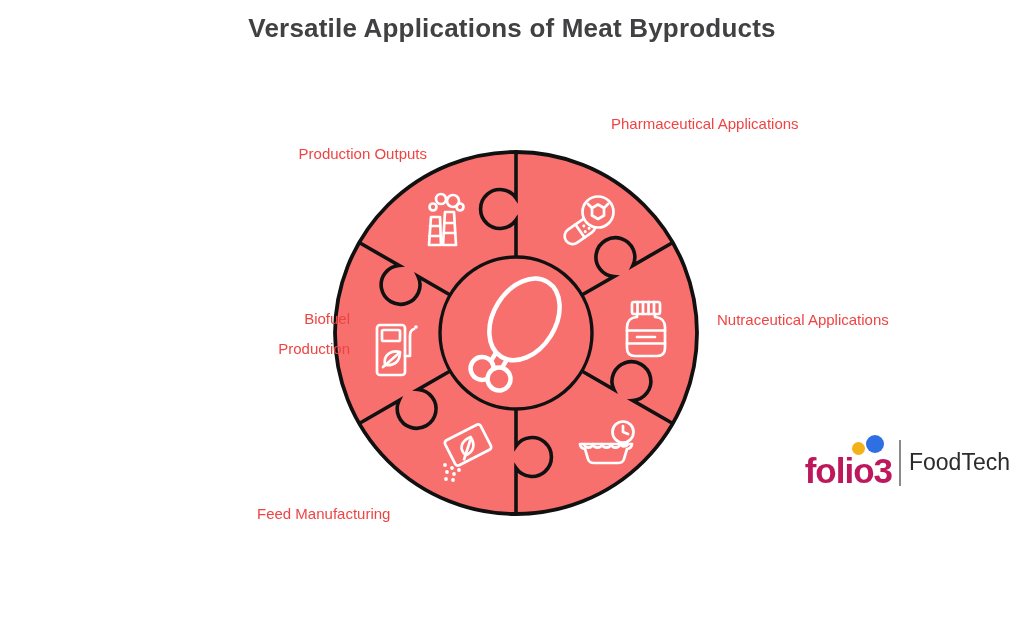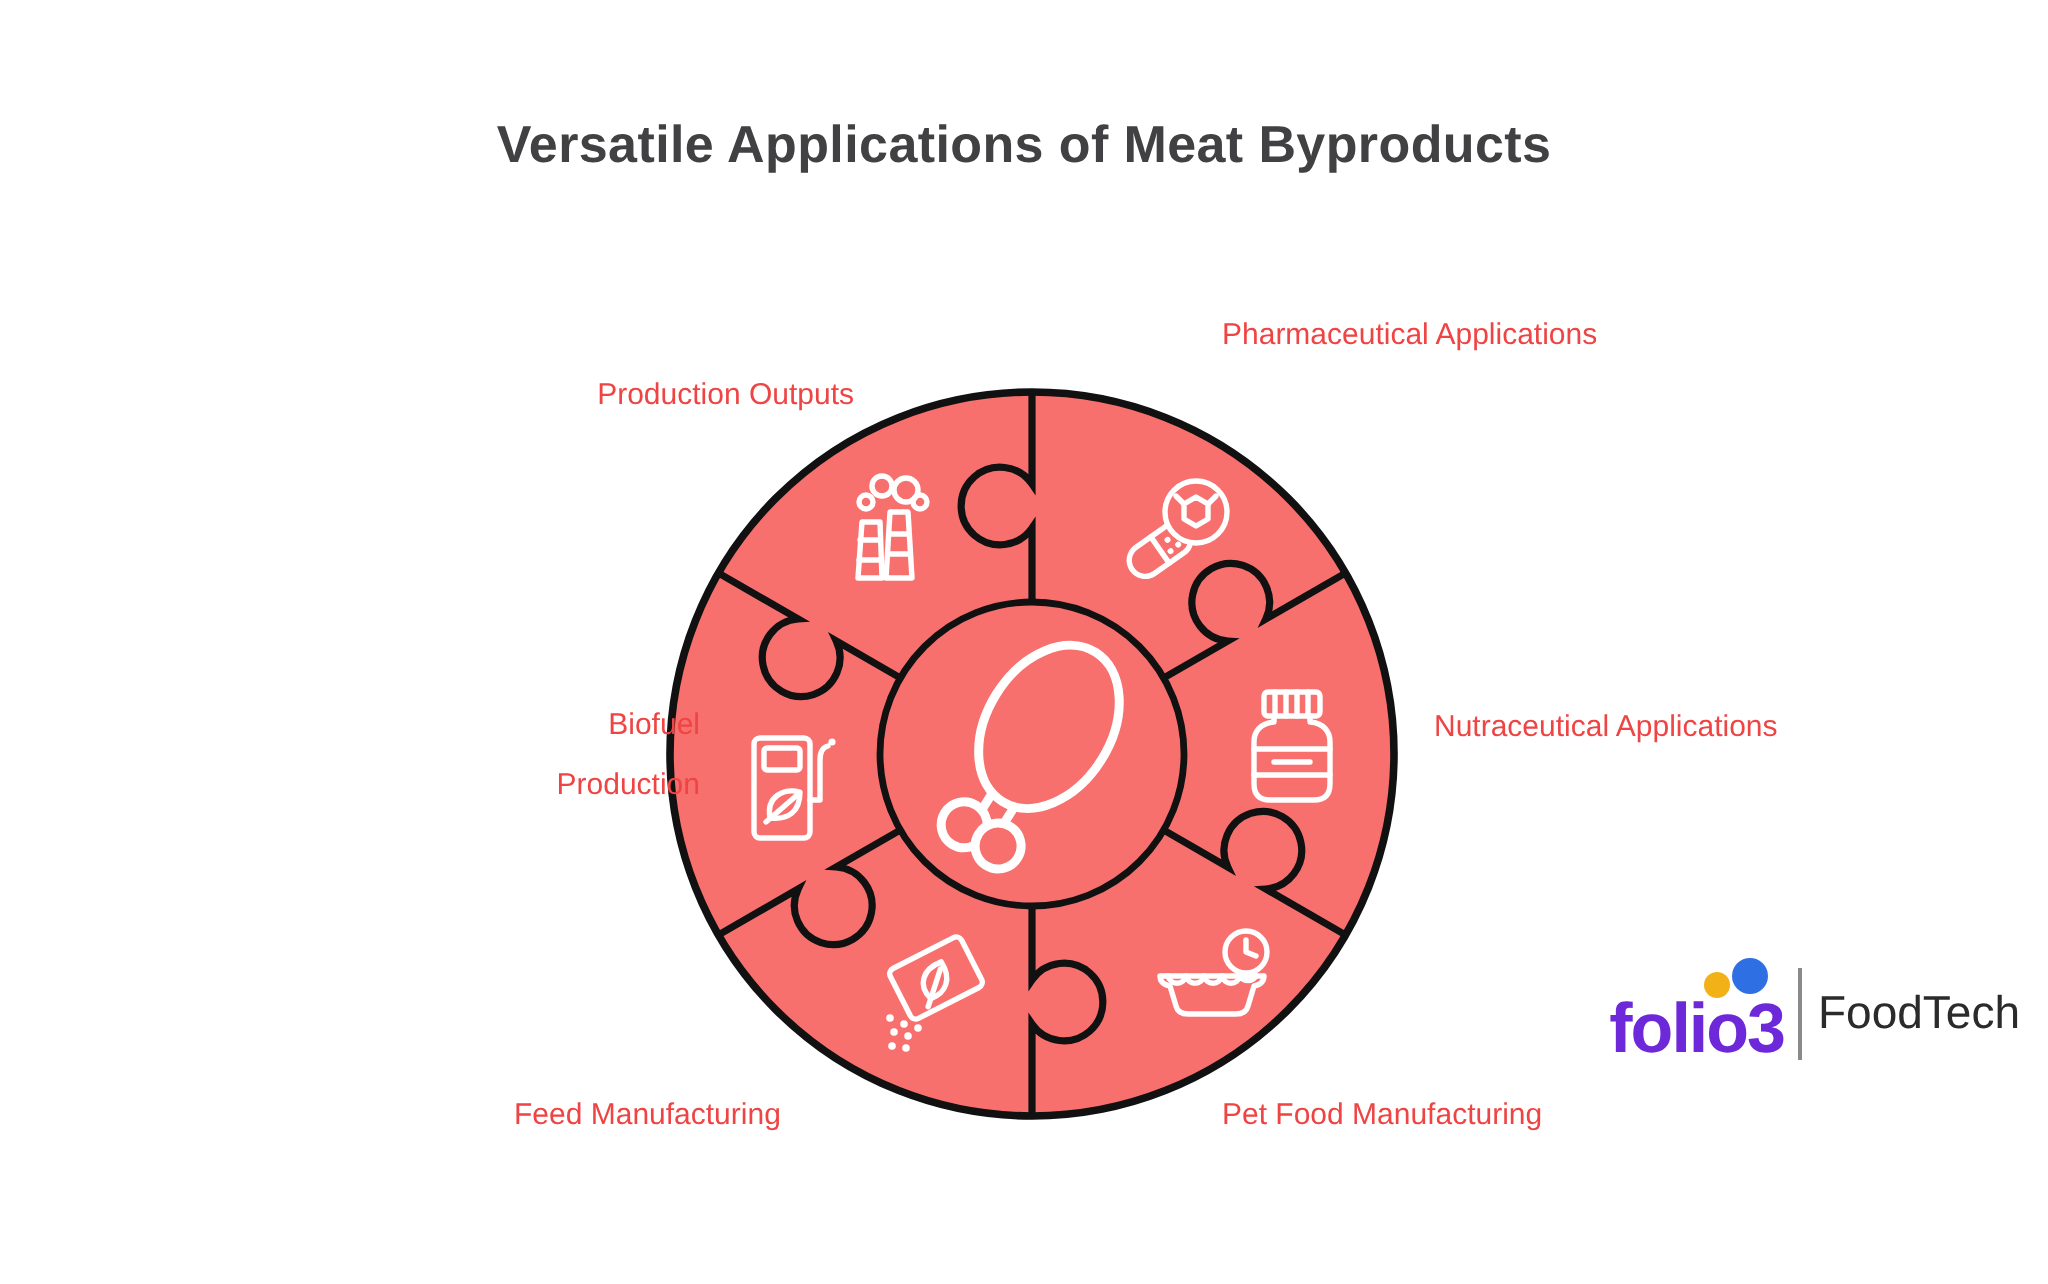--- a/index.html
+++ b/index.html
@@ -1,18 +1,18 @@
 <!DOCTYPE html>
 <html><head>
 <meta charset="utf-8">
 <style>
   html,body{margin:0;padding:0;background:#ffffff;}
   body{width:1024px;height:642px;position:relative;overflow:hidden;
        font-family:"Liberation Sans",sans-serif;}
-  .canvas{position:absolute;inset:0;width:1024px;height:496px;margin-top:44px;}
+  .canvas{position:absolute;inset:0;width:1024px;height:496px;}
 
   .title{position:absolute;top:13px;left:0;width:100%;text-align:center;
          font-size:26px;font-weight:bold;color:#414042;letter-spacing:.2px;}
 
   .lbl{position:absolute;font-size:15px;line-height:30px;color:#ef4444;}
   #lbl-industrial{top:139px;right:597px;text-align:right;white-space:nowrap;}
   #lbl-pharma{top:109px;left:611px;width:200px;}
   #lbl-nutra{top:305px;left:717px;width:190px;}
   #lbl-petfood{top:499px;left:611px;width:200px;}
   #lbl-feed{top:499px;right:597px;width:170px;}
@@ -24,21 +24,21 @@
   .inner{fill:#f8706e;stroke:#111111;stroke-width:3.4;}
   .icon *{stroke:#ffffff;stroke-width:2.7;fill:none;
           stroke-linecap:round;stroke-linejoin:round;}
   .icon .cf{fill:#f8706e;}
   .icon .wf{fill:#ffffff;stroke:none;}
   .cicon *{stroke:#ffffff;stroke-width:4.5;fill:#f8706e;
            stroke-linecap:round;stroke-linejoin:round;}
 
   .logo{position:absolute;right:14px;bottom:8px;display:flex;align-items:center;}
   .brand-wrap{position:relative;padding-top:16px;}
-  .brand{font-size:35px;font-weight:bold;color:#6d28d9;letter-spacing:-1px;line-height:1;}
+  .brand{font-size:35px;font-weight:bold;color:#be185d;letter-spacing:-1px;line-height:1;}
   .dot{position:absolute;border-radius:50%;}
   .dot-y{width:13px;height:13px;background:#f2b217;left:47px;top:5px;}
   .dot-b{width:18px;height:18px;background:#2f6fe4;left:61px;top:-2px;}
   .logo-divider{width:2px;height:46px;background:#8a8a8a;margin:0 8px 0 7px;}
   .division{font-size:23px;color:#2b2b2b;}
 </style>
 </head>
 <body>
 
 <div class="canvas">
@@ -124,21 +124,20 @@
       <rect x="-6.5" y="20" width="13" height="26" rx="5"></rect>
       <circle cx="-10" cy="48" r="11.5"></circle>
       <circle cx="10" cy="48" r="11.5"></circle>
       <ellipse cx="0" cy="-16" rx="31" ry="44"></ellipse>
     </g>
   </svg>
 
   <div class="lbl" id="lbl-industrial">Production Outputs</div>
   <div class="lbl" id="lbl-pharma">Pharmaceutical Applications</div>
   <div class="lbl" id="lbl-nutra">Nutraceutical Applications</div>
-  <div class="lbl" id="lbl-petfood">Pet Food Manufacturing</div>
   <div class="lbl" id="lbl-feed">Feed Manufacturing</div>
   <div class="lbl" id="lbl-biofuel">Biofuel Production</div>
 
   <div class="logo">
     <div class="brand-wrap">
       <span class="dot dot-y"></span>
       <span class="dot dot-b"></span>
       <span class="brand">folio3</span>
     </div>
     <div class="logo-divider"></div>

